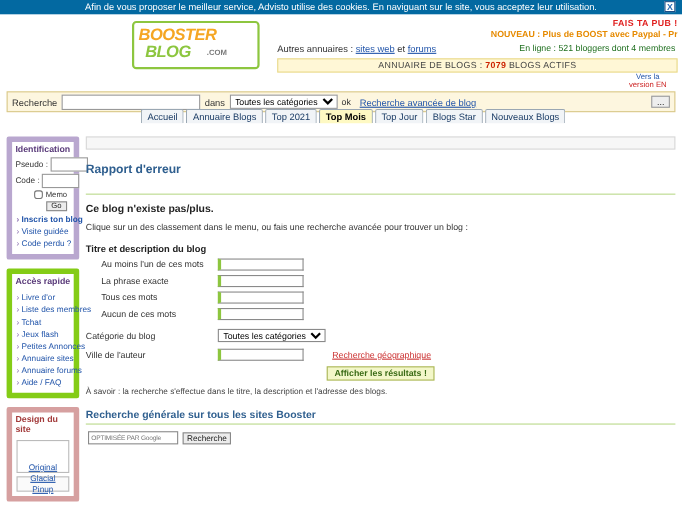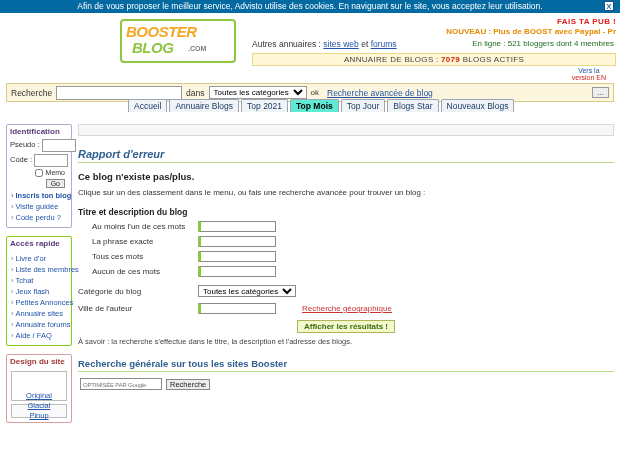--- a/index.html
+++ b/index.html
@@ -154,21 +154,21 @@
     background: #f1f4f7;
     font-size: 8.5px;
     padding: 1px 5px 1px 5px;
     color: #1b3c66;
     cursor: pointer;
     border-radius: 2px 2px 0 0;
     white-space: nowrap;
     margin-top: 32px;
   }
   .nav-item.active {
-    background: #5eead4;
+    background: #fef9c3;
     color: #000000;
     font-weight: bold;
   }
   .nav-flag {
     position: absolute;
     right: 14px;
     top: 0px;
     font-size: 7px;
     color: #2255aa;
     text-align: center;
@@ -227,21 +227,21 @@
     margin-top: 22px;
     padding: 0 6px;
     display: flex;
     gap: 6px;
   }
   .sidebar {
     width: 66px;
     flex: 0 0 66px;
   }
   .panel {
-    border: 1px solid #84cc16;
+    border: 5px solid #84cc16;
     background: #ffffff;
     margin-bottom: 8px;
     padding: 0 0 4px 0;
     border-radius: 2px;
   }
   .panel-title {
     font-size: 8px;
     font-weight: bold;
     color: #5a3b7a;
     padding: 2px 3px 3px 3px;
@@ -323,22 +323,21 @@
   .topbar-strip {
     height: 10px;
     border: 1px solid #d8d8d8;
     background: #f7f7f7;
     margin-bottom: 12px;
   }
   h1.err-title {
     font-size: 11px;
     color: #2f5f8f;
     font-weight: bold;
-    margin: 0 0 2px 0;
-    font-style: italic;
+    margin: 0 0 16px 0;
   }
   .title-rule {
     border: 0;
     border-top: 1px solid #b9d98a;
     margin: 0 0 8px 0;
   }
   h2.sub {
     font-size: 9.5px;
     font-weight: bold;
     color: #222222;

